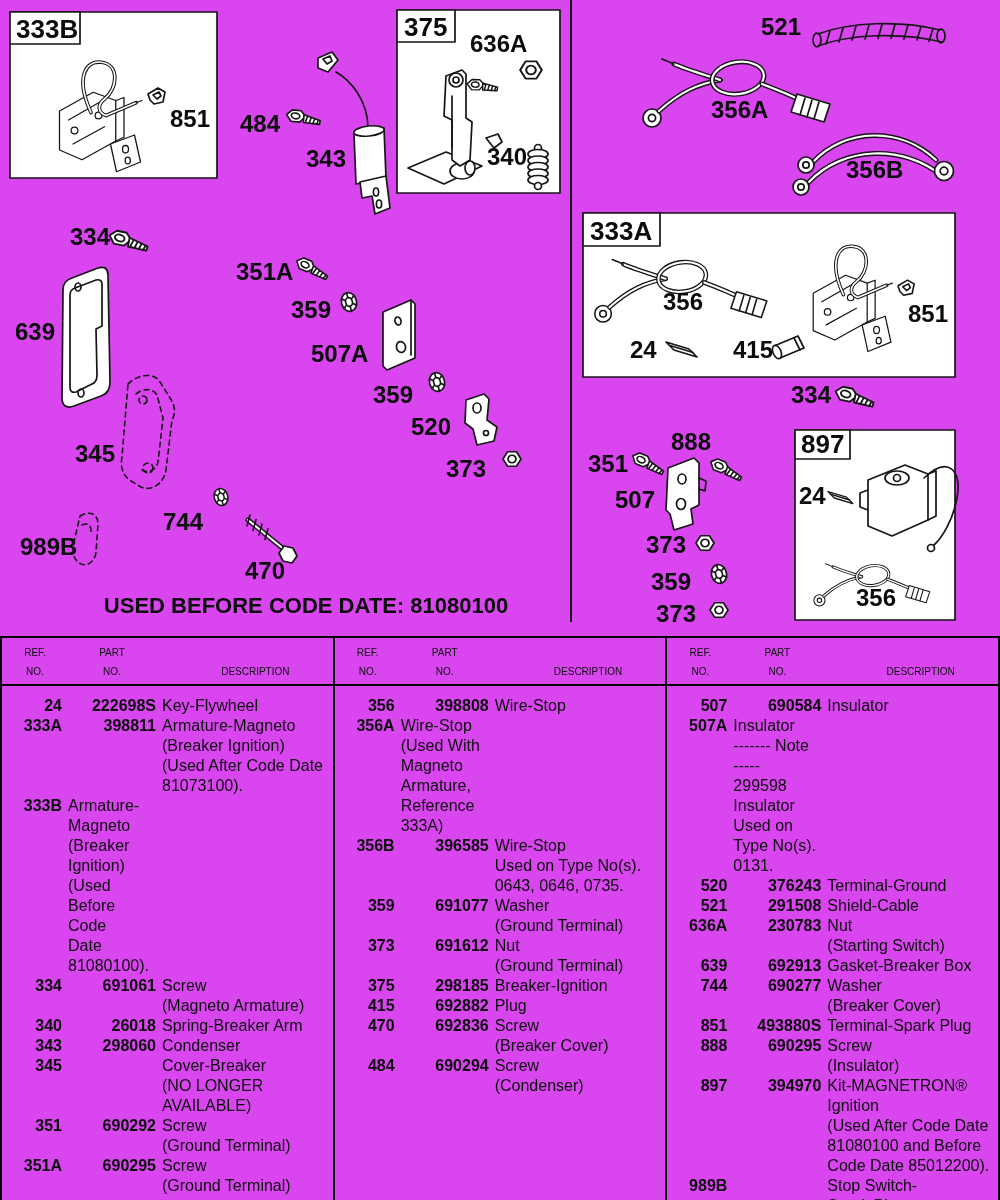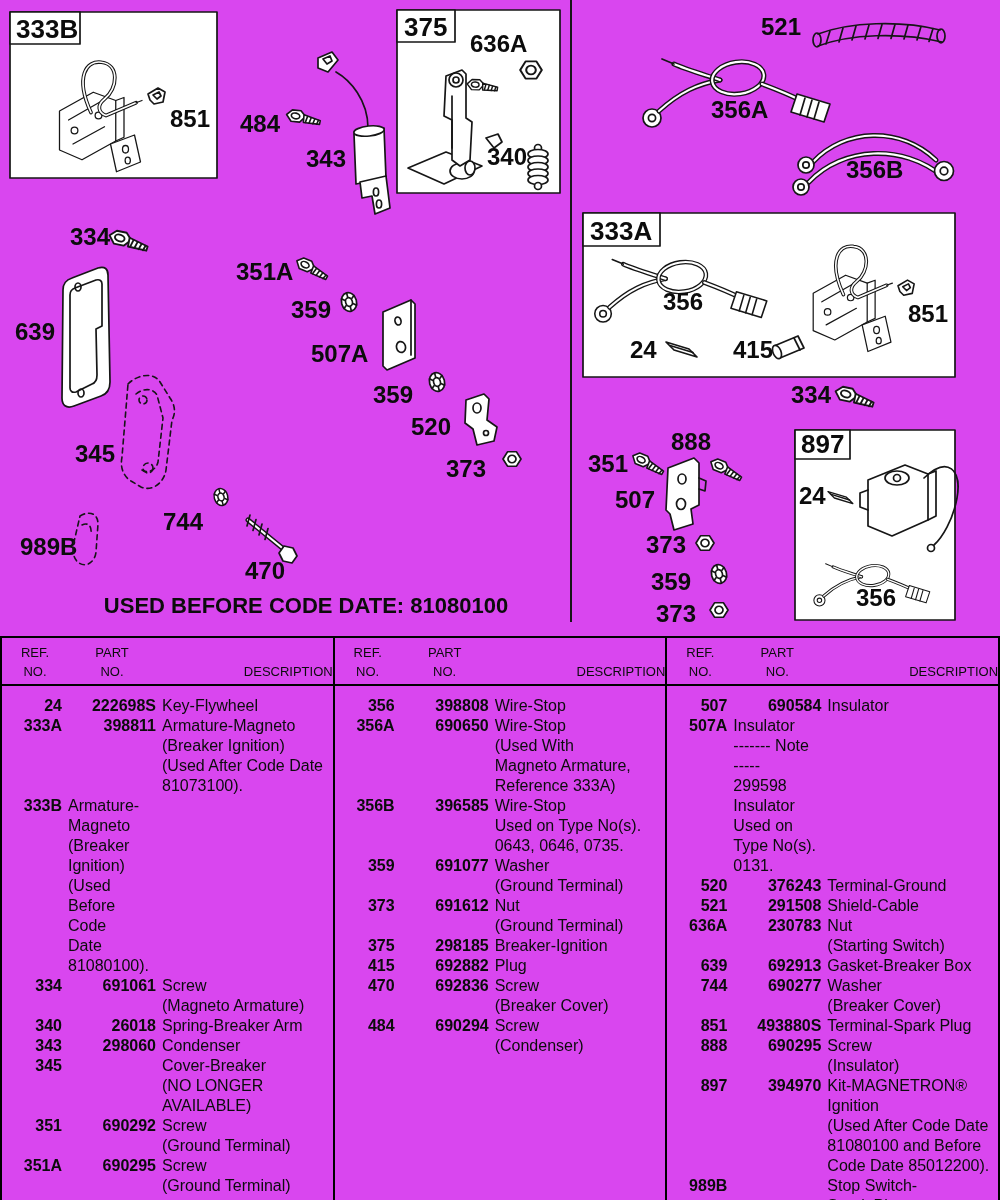--- a/index.html
+++ b/index.html
@@ -16,23 +16,23 @@
   .cl{font:bold 24px "Liberation Sans",sans-serif;}
   .bl{font:bold 26px "Liberation Sans",sans-serif;}
   .cap{font:bold 22px "Liberation Sans",sans-serif;}
   
   .parts-table{position:absolute;left:0;top:636px;width:996px;height:564px;display:flex;
                border-top:2px solid #000;border-left:2px solid #000;border-right:2px solid #000;}
   .col{flex:1 1 0;overflow:hidden;}
   .col + .col{border-left:2px solid #000;}
   .col-header{display:grid;grid-template-columns:54px 88px 1fr;column-gap:6px;
               padding:5px 0 4px 6px;border-bottom:2px solid #000;height:37px;
-              font-size:13px;line-height:19px;}
+              font-size:10px;line-height:19px;}
   .hcell{text-align:center;}
-  .hcell.desc{align-self:end;text-align:right;padding-left:16px;}
+  .hcell.desc{align-self:end;text-align:center;padding-left:16px;}
   .col-body{padding-top:10px;font-size:16px;line-height:20px;}
   .prow{display:grid;grid-template-columns:54px 88px 1fr;column-gap:6px;padding-left:6px;}
   .cref,.cpart{text-align:right;font-weight:bold;}
   .cdesc{padding-right:4px;}
   .bold{font-weight:normal;}
 </style>
 </head>
 <body>
 
 <div class="page">
@@ -423,21 +423,20 @@
         <div class="col-body">
           <div class="prow">
             <div class="cref">356</div>
             <div class="cpart">398808</div>
             <div class="cdesc">
               <div class="dline">Wire-Stop</div>
             </div>
           </div>
           <div class="prow">
             <div class="cref">356A</div>
-            <div class="cpart">690650</div>
             <div class="cdesc">
               <div class="dline">Wire-Stop</div>
               <div class="dline">(Used With</div>
               <div class="dline">Magneto Armature,</div>
               <div class="dline">Reference 333A)</div>
             </div>
           </div>
           <div class="prow">
             <div class="cref">356B</div>
             <div class="cpart">396585</div>

